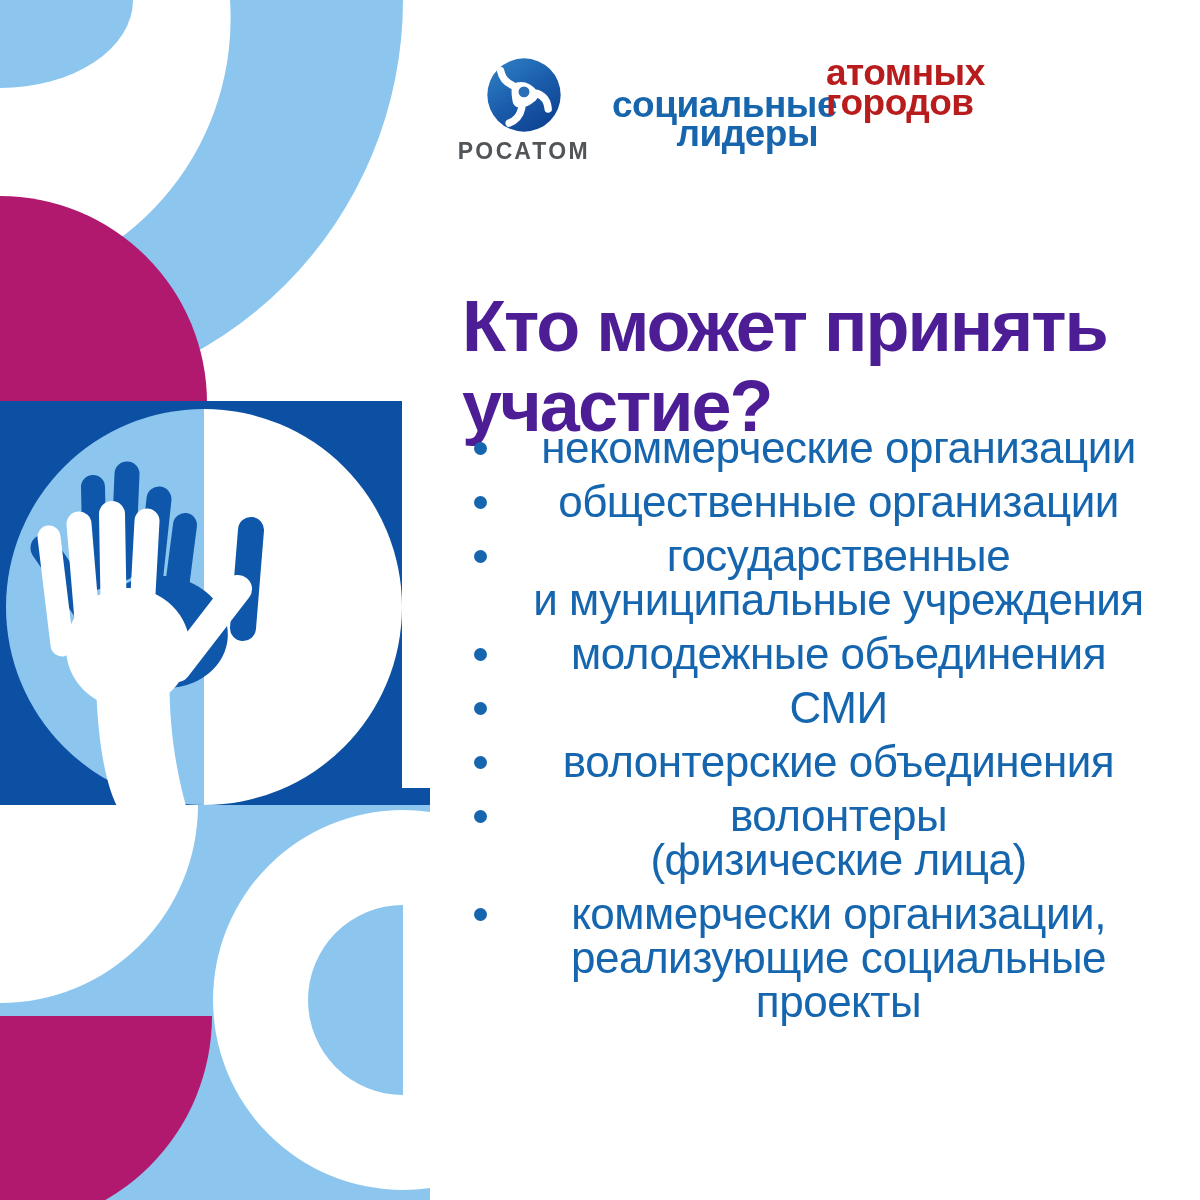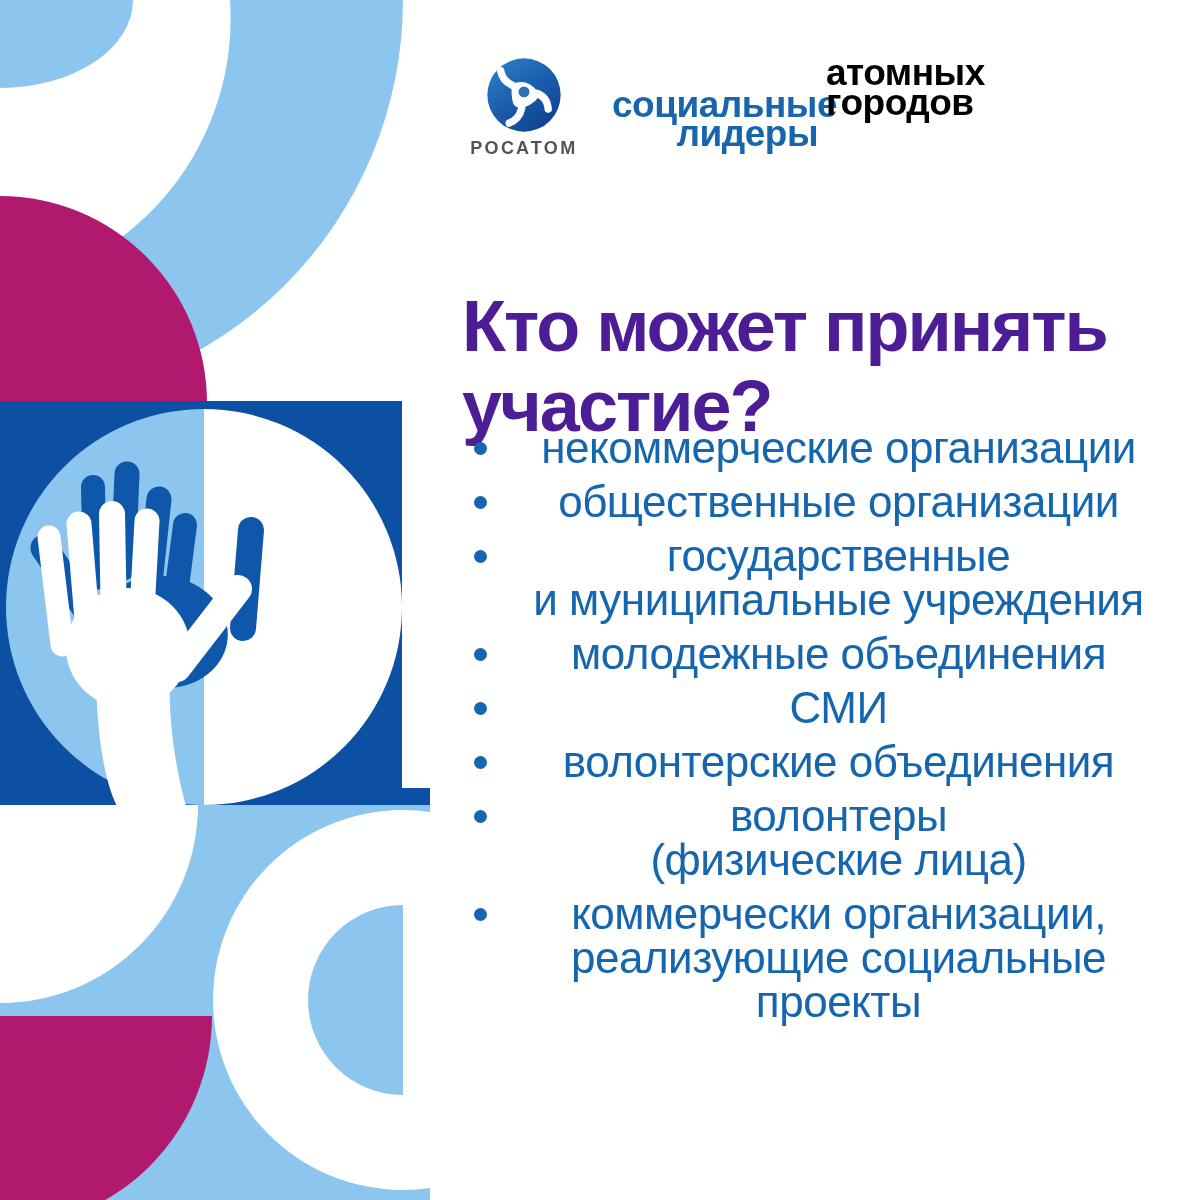--- a/index.html
+++ b/index.html
@@ -5,25 +5,25 @@
   html,body{margin:0;padding:0;background:#e9e9e9;}
   .artboard{
     position:relative;width:1200px;height:1200px;background:#fff;
     overflow:hidden;font-family:"Liberation Sans","DejaVu Sans",sans-serif;
     -webkit-font-smoothing:antialiased;
   }
   .panel{position:absolute;left:0;top:0;display:block;}
   
   .logo-block{position:absolute;left:454px;top:56px;width:140px;text-align:center;}
   .logo-icon{display:block;margin:0 auto;}
-  .logo-word{margin-top:4px;font-size:18px;font-weight:bold;letter-spacing:2.5px;color:#515558;}
+  .logo-word{margin-top:4px;font-size:23px;font-weight:bold;letter-spacing:2.5px;color:#515558;}
   .program{position:absolute;left:612px;top:58px;display:flex;gap:8px;align-items:flex-start;
     font-weight:bold;font-size:37px;line-height:30px;letter-spacing:-0.5px;white-space:pre-line;}
   .program .blue{color:#1766ad;text-align:right;width:206px;padding-top:32px;line-height:29px;}
-  .program .green{color:#000000;text-align:left;}
+  .program .green{color:#b91c1c;text-align:left;}
   
   .title{position:absolute;left:462px;top:238px;width:700px;
     font-size:72px;line-height:80px;font-weight:bold;letter-spacing:-2px;
     color:#4c1d95;white-space:pre-line;}
   
   .who-list{position:absolute;left:460px;top:426px;width:700px;list-style:none;margin:0;padding:0;
     color:#1566ae;font-size:44px;line-height:44px;letter-spacing:-0.5px;}
   .who-list li{position:relative;padding-left:57px;margin-bottom:10px;white-space:pre-line;text-align:center;}
   .who-list li::before{content:"";position:absolute;left:14px;top:16px;width:13px;height:13px;
     border-radius:50%;background:#1566ae;}

